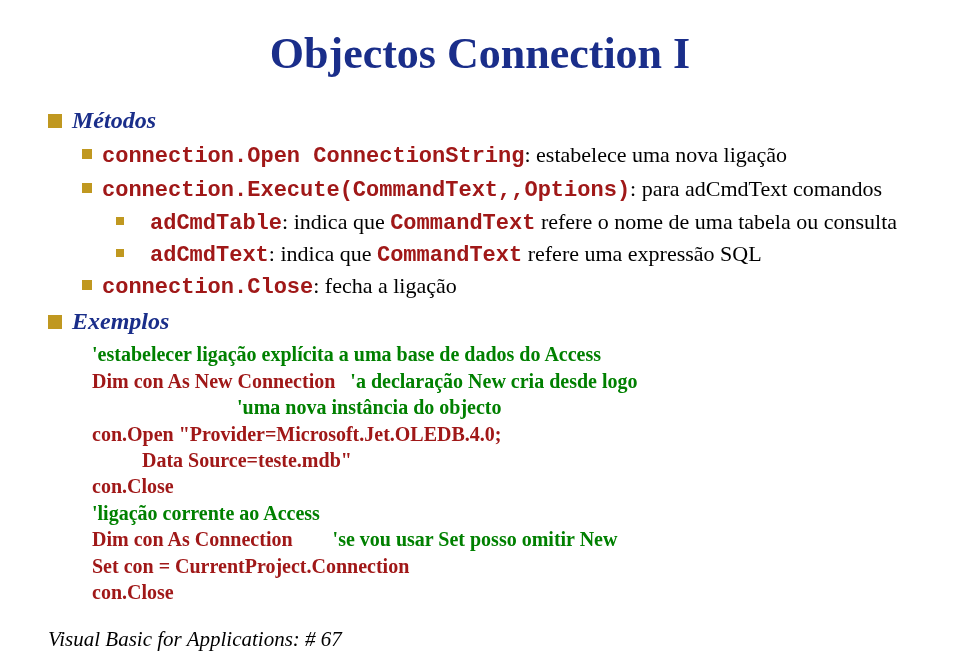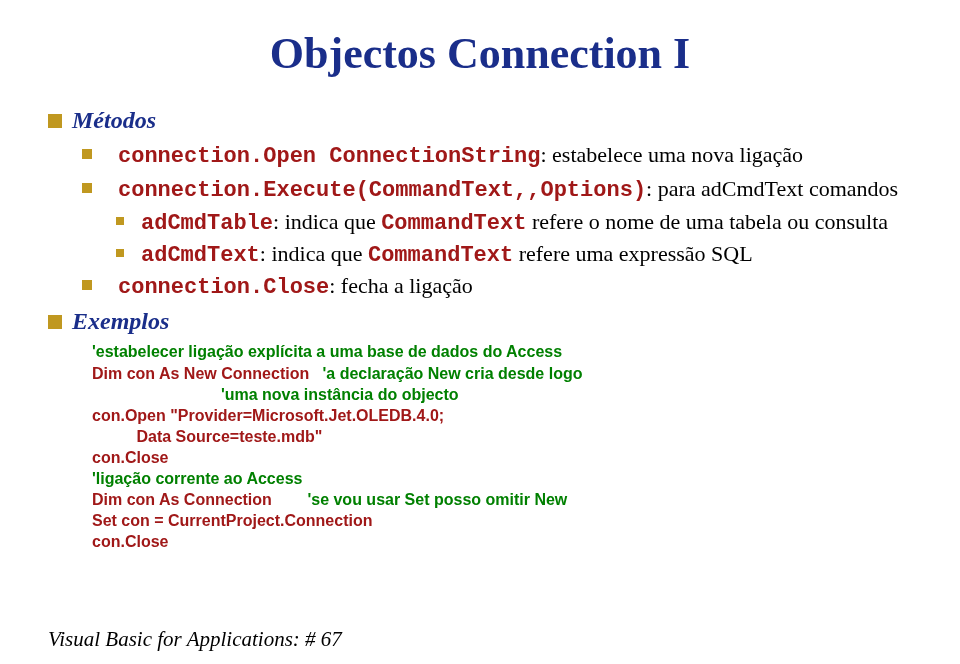--- a/index.html
+++ b/index.html
@@ -31,58 +31,58 @@
   .bullet-lg {
     width: 14px; height: 14px;
     background: #c09820;
     display: inline-block;
     flex-shrink: 0;
   }
   .sub {
     margin-left: 34px;
     display: flex;
     align-items: flex-start;
-    gap: 26px;
+    gap: 10px;
     font-size: 22px;
     color: #000;
     line-height: 1.35;
     margin-bottom: 2px;
   }
   .bullet-sm {
     width: 10px; height: 10px;
     background: #c09820;
     display: inline-block;
     flex-shrink: 0;
     margin-top: 9px;
   }
   .sub3 {
     margin-left: 68px;
     display: flex;
     align-items: flex-start;
-    gap: 17px;
+    gap: 26px;
     font-size: 22px;
     color: #000;
     line-height: 1.35;
   }
   .bullet-xs {
     width: 8px; height: 8px;
     background: #c09820;
     display: inline-block;
     flex-shrink: 0;
     margin-top: 10px;
   }
   .mono {
     font-family: "Courier New", Courier, monospace;
     font-weight: bold;
     color: #a01818;
   }
   .code {
-    font-family: Liberation Sans, sans-serif;
+    font-family: Liberation Serif, serif;
     font-weight: bold;
-    font-size: 16px;
+    font-size: 20px;
     white-space: pre;
     margin-left: 44px;
     line-height: 1.32;
   }
   .red { color: #a01818; margin-top: 21px; }
   .green { color: #008000; }
   .footer {
     position: absolute;
     bottom: 12px;
     left: 48px;

